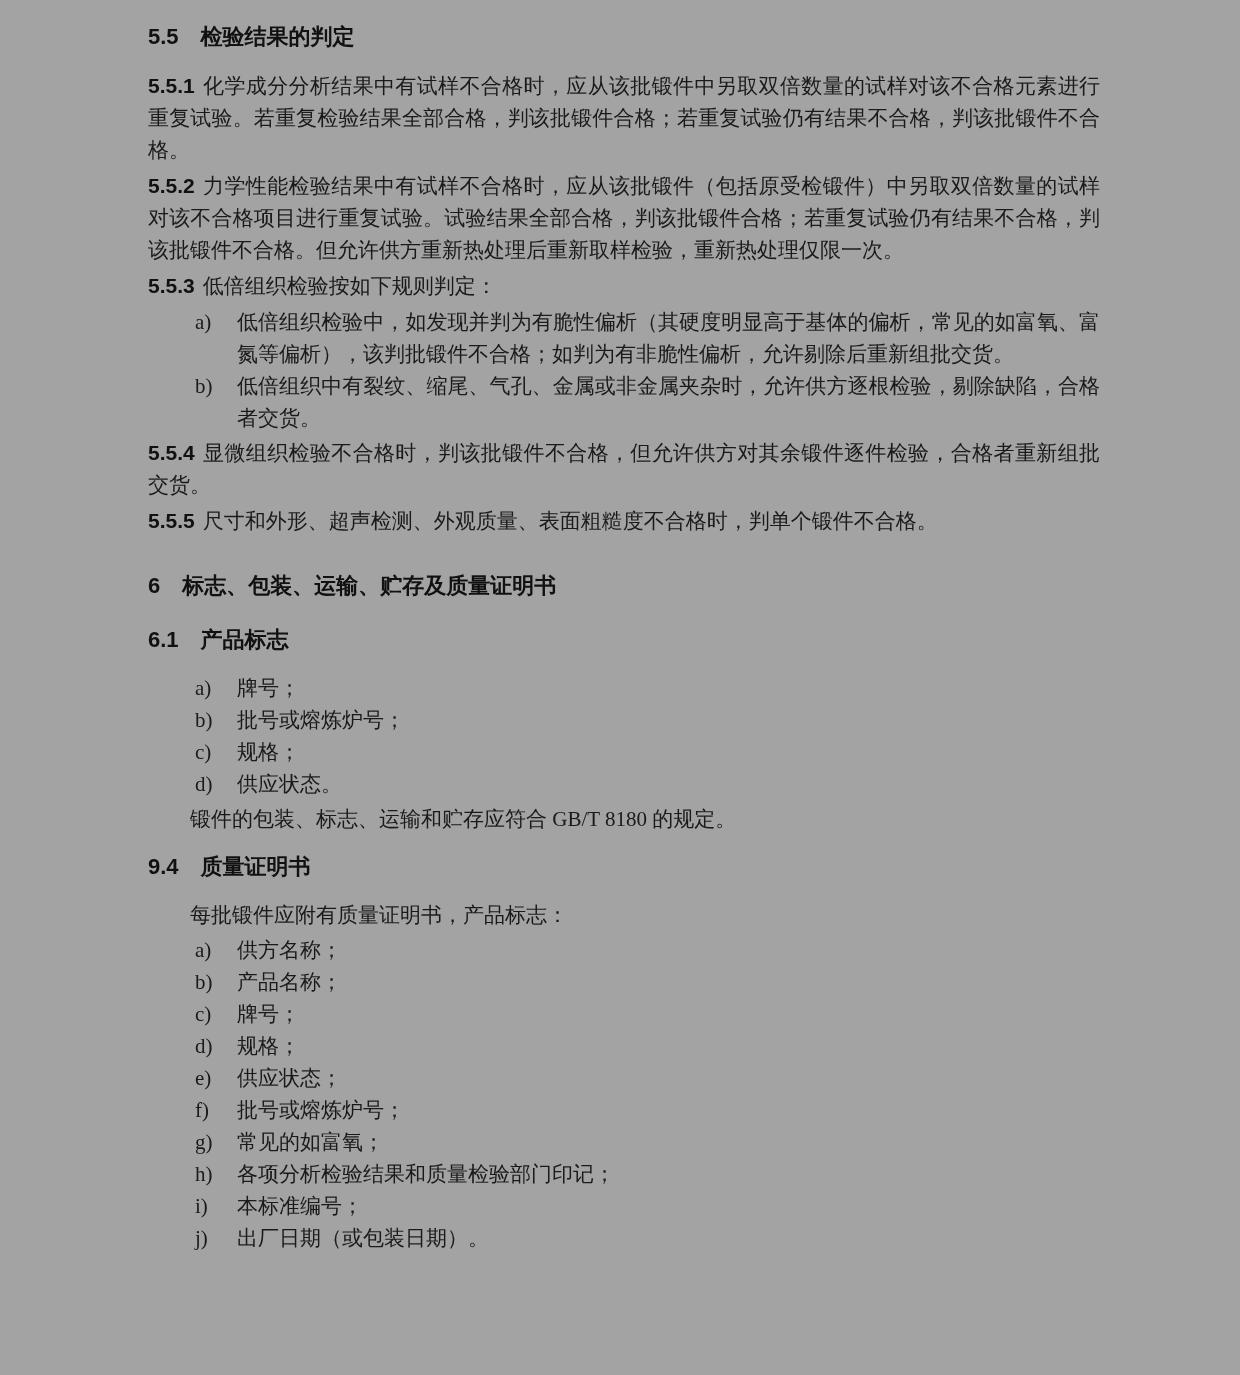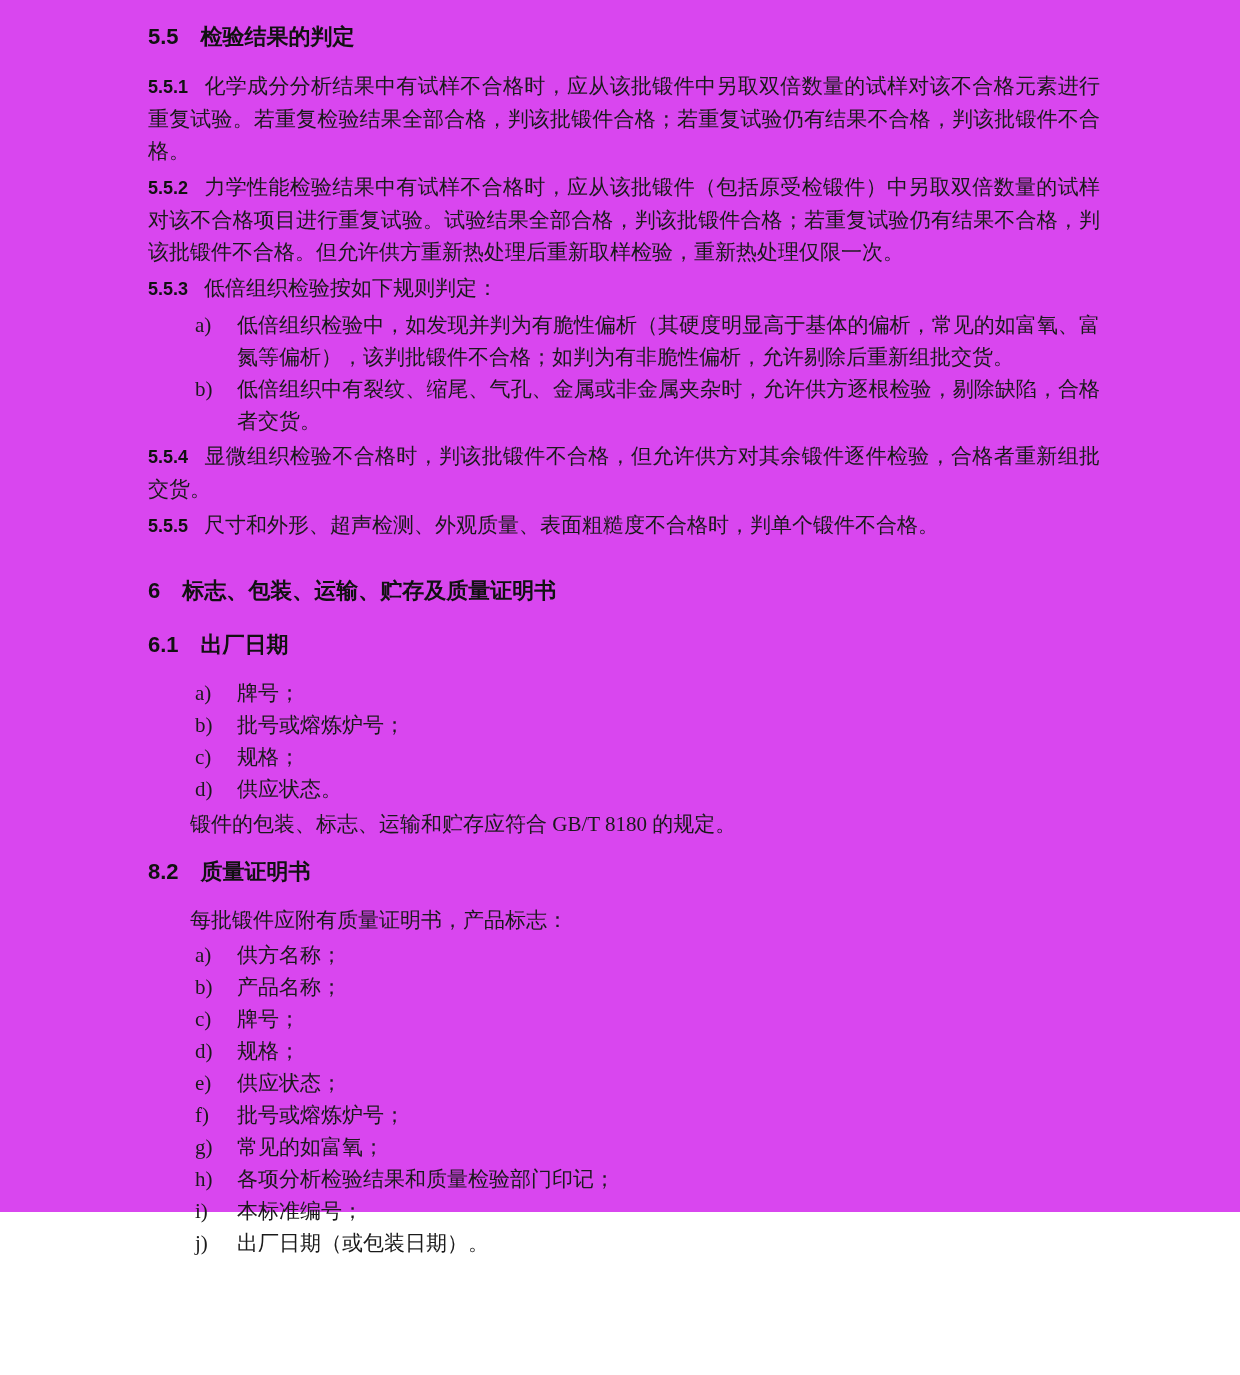--- a/index.html
+++ b/index.html
@@ -12,22 +12,22 @@
     height: 1375px;
     overflow: hidden;
     color: #1a1a1a;
     font-family: "Liberation Serif", "DejaVu Serif", serif;
     font-size: 21px;
     line-height: 32px;
   }
   .page {
     position: relative;
     width: 1240px;
-    height: 1212px;
-    background: #d946ef;
+    height: 1375px;
+    background: #a3a3a3;
     box-sizing: border-box;
   }
   .content {
     position: absolute;
     left: 148px;
     top: 22px;
     width: 952px;
   }
   
   .heading {
@@ -44,22 +44,22 @@
   .h3       { margin: 17px 0 17px 0; }
 
   
   .clause {
     margin: 0 0 4px 0;
     text-align: justify;
   }
   .clause-num {
     font-family: "Liberation Sans", "DejaVu Sans", sans-serif;
     font-weight: bold;
-    font-size: 18px;
-    margin-right: 16px;
+    font-size: 21px;
+    margin-right: 8px;
     white-space: nowrap;
     color: #111111;
   }
   
   .para-indent {
     margin: 0;
     text-indent: 2em;
     text-align: justify;
   }
   
@@ -107,21 +107,21 @@
 
     <p class="clause">
       <span class="clause-num">5.5.5</span><span>尺寸和外形、超声检测、外观质量、表面粗糙度不合格时，判单个锻件不合格。</span>
     </p>
 
     <div class="heading chapter">
       <span class="h-num">6</span><span>标志、包装、运输、贮存及质量证明书</span>
     </div>
 
     <div class="heading h3">
-      <span class="h-num">6.1</span><span>出厂日期</span>
+      <span class="h-num">6.1</span><span>产品标志</span>
     </div>
 
 
     <div class="list">
       <div class="list-item">
         <span class="li-label">a)</span>
         <span class="li-text">牌号；</span>
       </div>
       <div class="list-item">
         <span class="li-label">b)</span>
@@ -134,21 +134,21 @@
       <div class="list-item">
         <span class="li-label">d)</span>
         <span class="li-text">供应状态。</span>
       </div>
     </div>
 
 
     <p class="para-indent">锻件的包装、标志、运输和贮存应符合 GB/T 8180 的规定。</p>
 
     <div class="heading h3">
-      <span class="h-num">8.2</span><span>质量证明书</span>
+      <span class="h-num">9.4</span><span>质量证明书</span>
     </div>
 
     <p class="para-indent">每批锻件应附有质量证明书，产品标志：</p>
 
     <div class="list">
       <div class="list-item">
         <span class="li-label">a)</span>
         <span class="li-text">供方名称；</span>
       </div>
       <div class="list-item">

